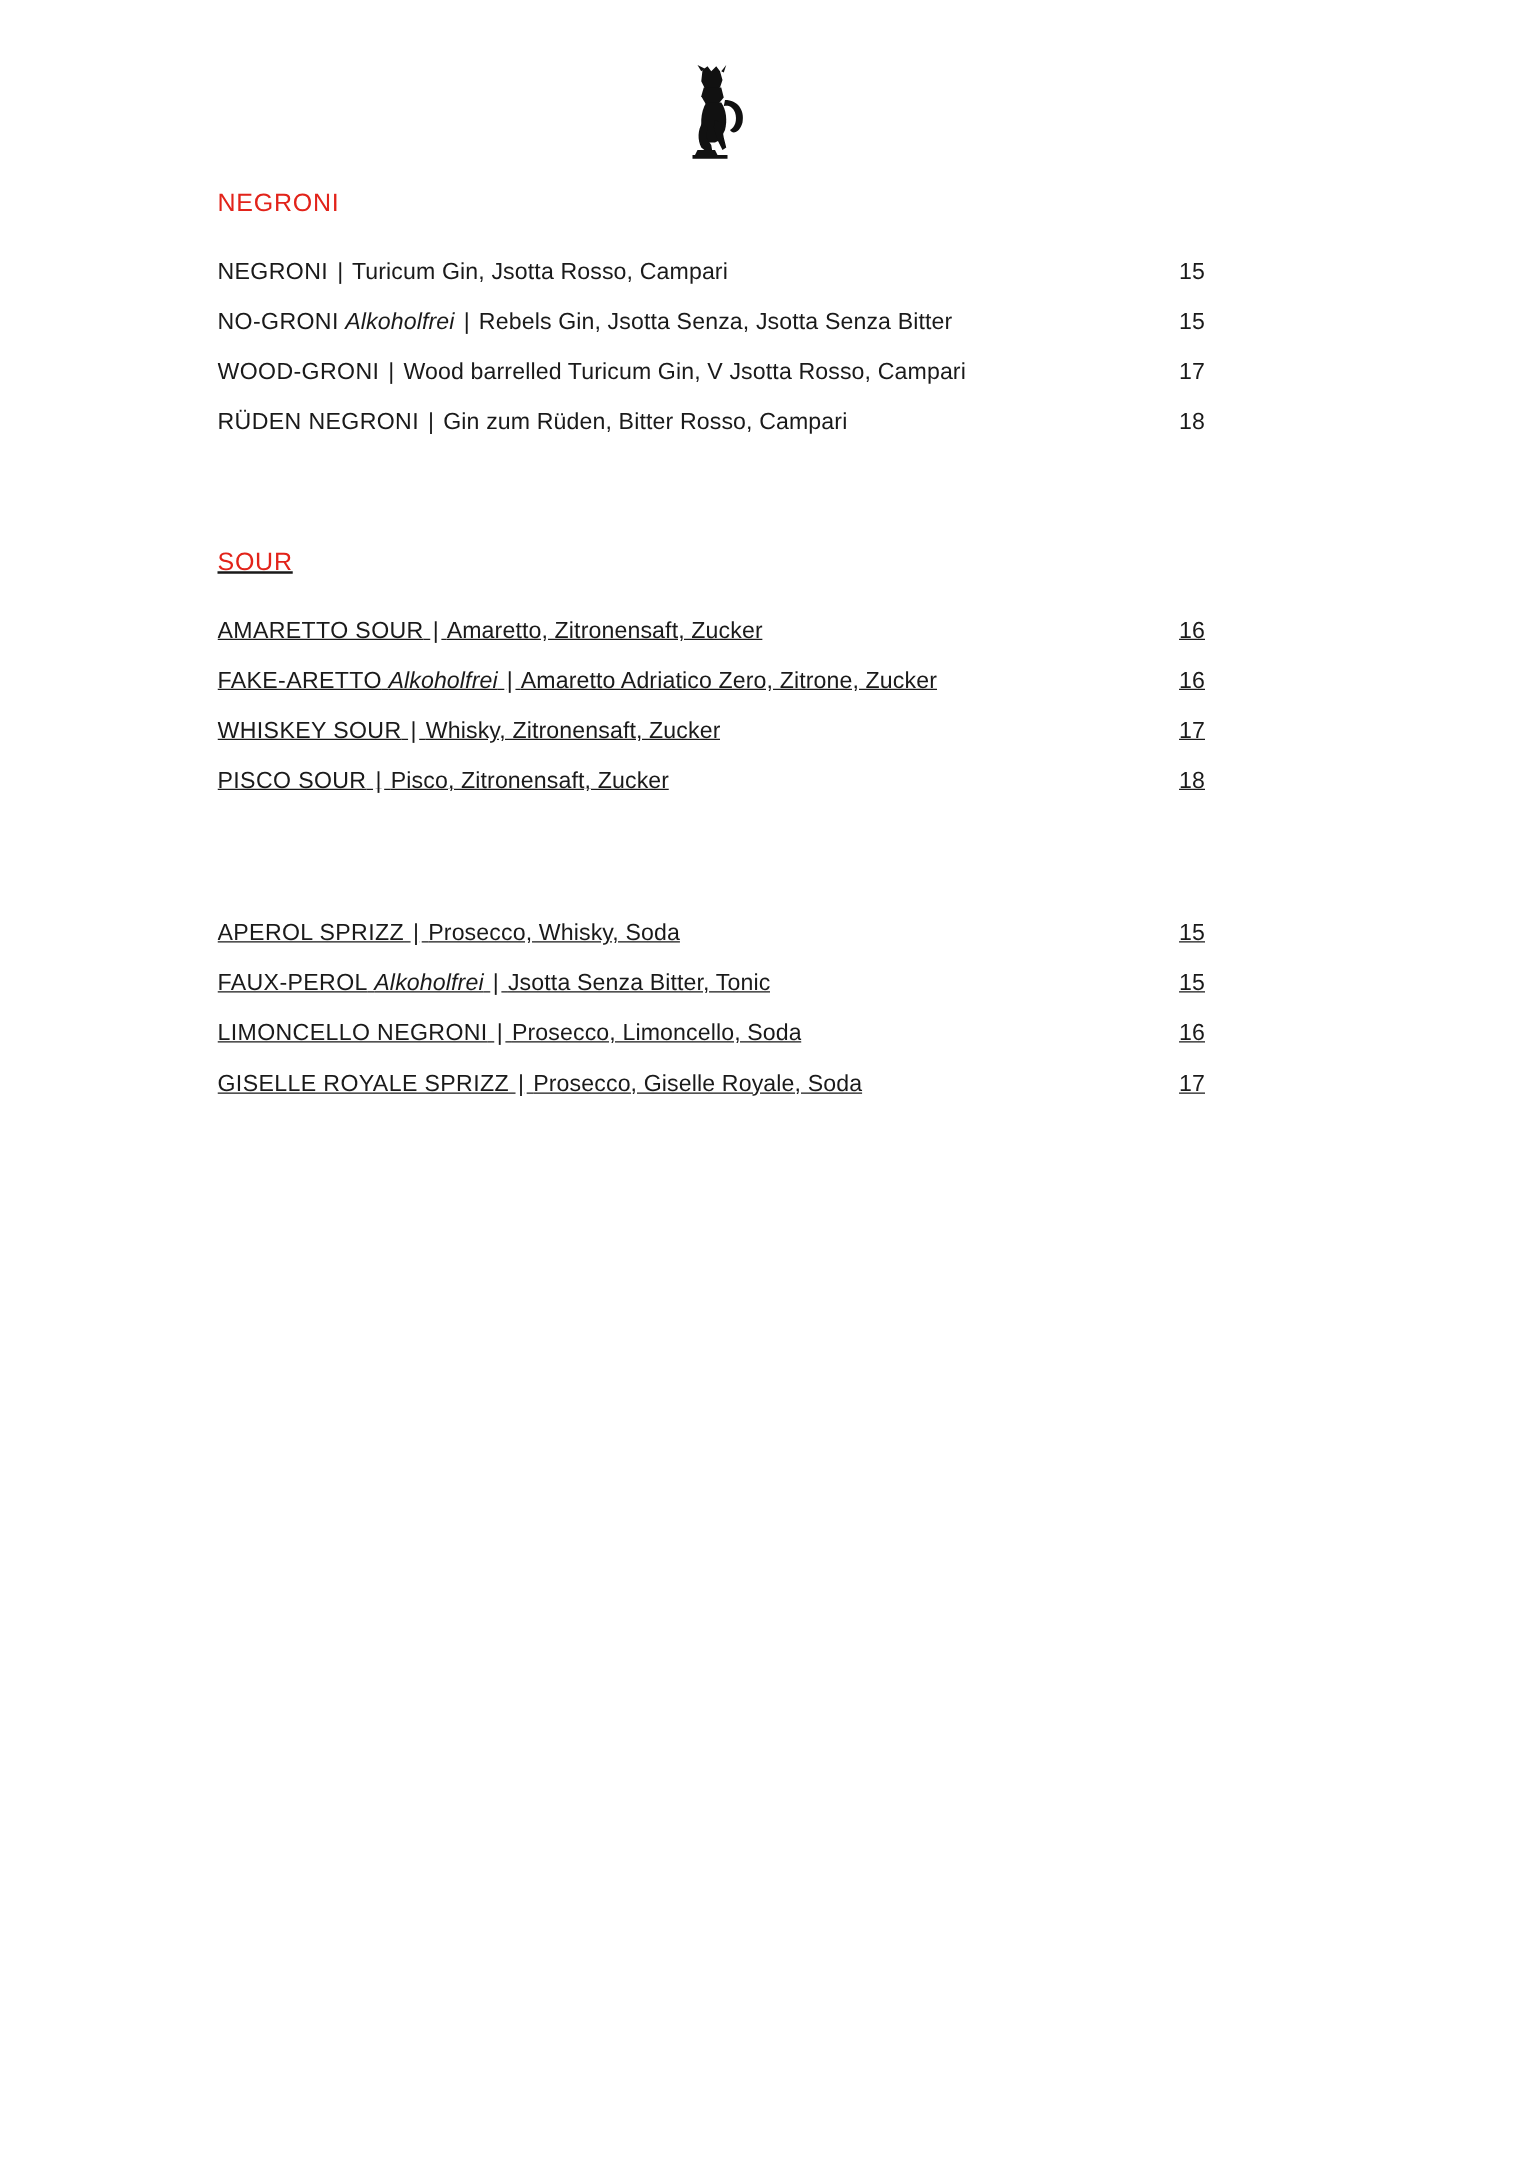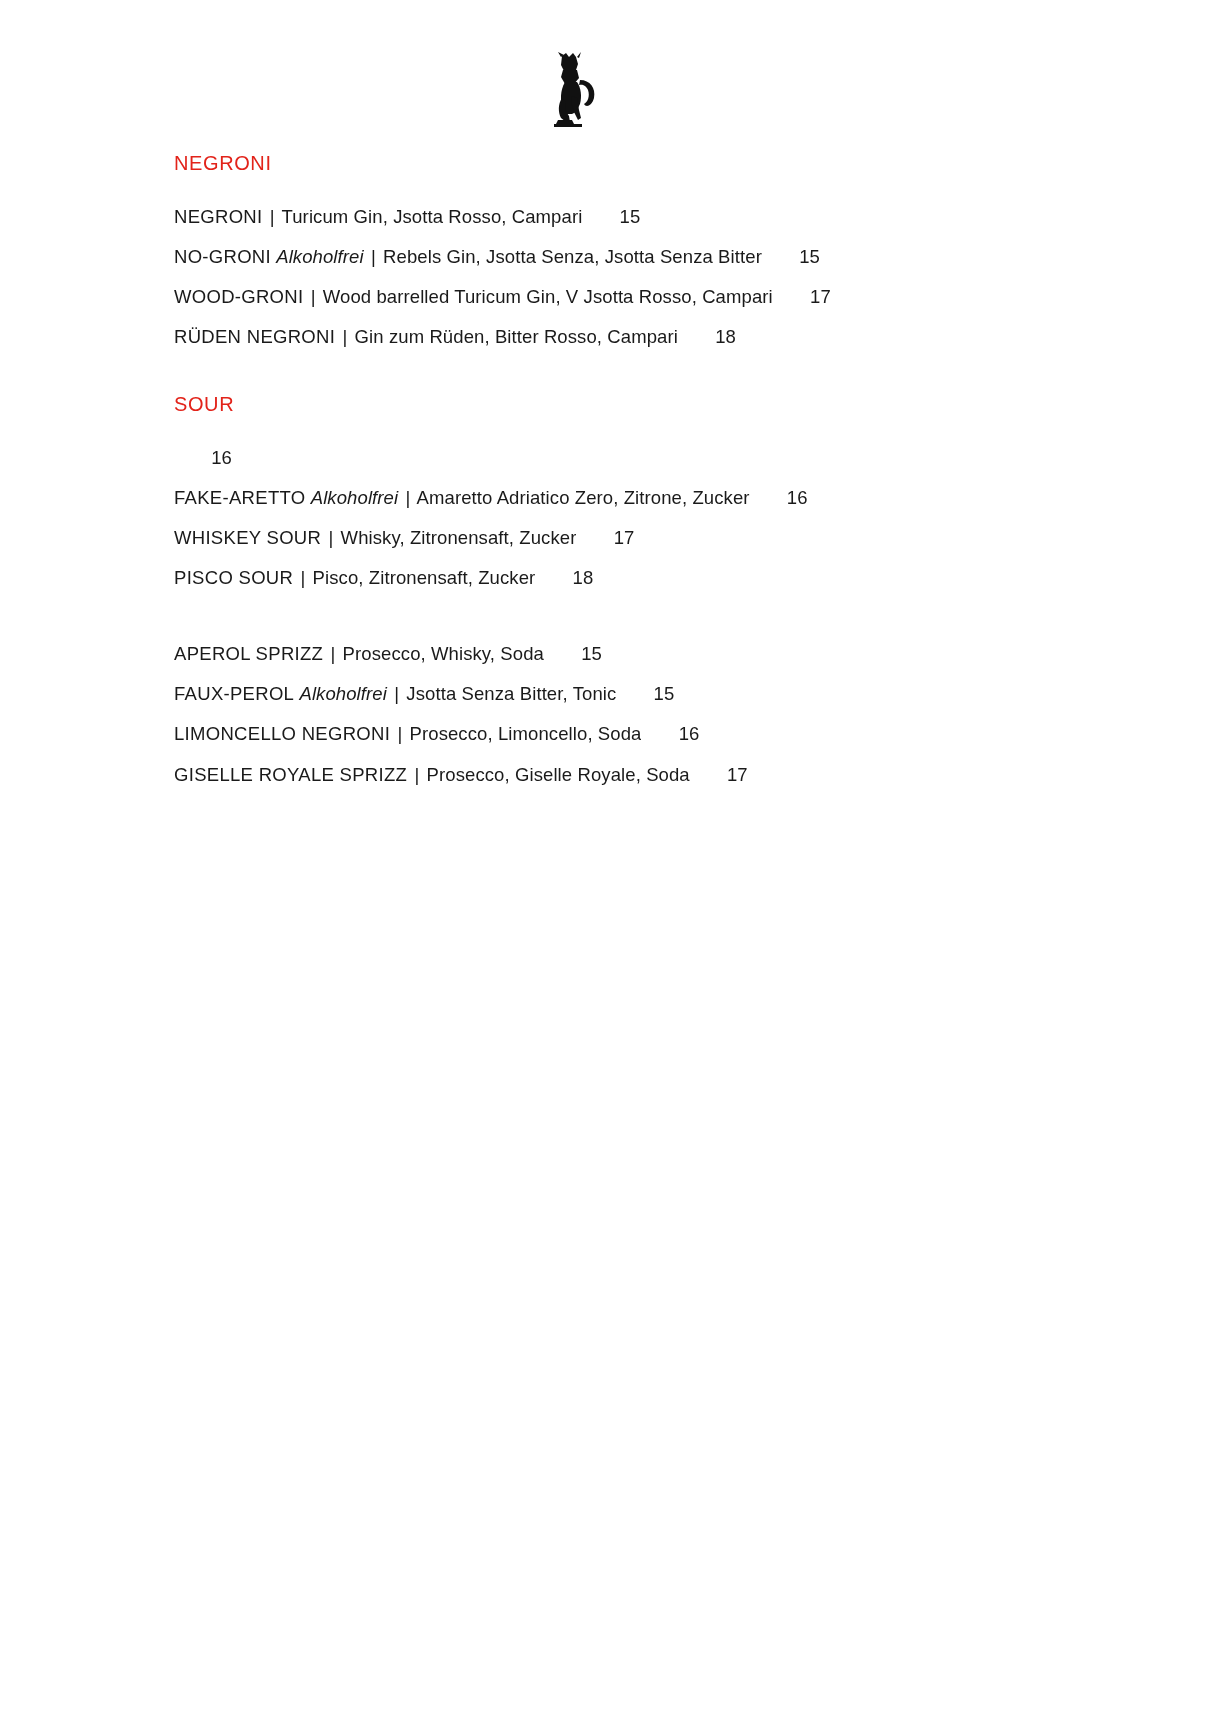--- a/index.html
+++ b/index.html
@@ -28,33 +28,35 @@
     padding-top: 52px;
     height: 100px;
   }
   .logo-wrap svg {
     display: block;
   }
   .section {
     margin-top: 0;
   }
   .section + .section {
-    margin-top: 36px;
+    margin-top: 82px;
+    text-decoration: underline;
   }
   .section-title {
     color: #e2231a;
     font-size: 20px;
     letter-spacing: 0.6px;
     font-weight: 400;
     margin: 0 0 22px 0;
     padding-left: 2px;
   }
   .item {
     display: flex;
     align-items: baseline;
+    justify-content: space-between;
     padding: 8px 0 8px 2px;
     font-size: 18.5px;
     line-height: 1.3;
     letter-spacing: 0.1px;
   }
   .item-left {
     white-space: nowrap;
     overflow: hidden;
     text-overflow: ellipsis;
   }
@@ -129,20 +131,21 @@
           <div class="item-price">17</div>
         </div>
         <div class="item">
           <div class="item-left"><span class="item-name">RÜDEN NEGRONI</span> <span class="sep">|</span> <span class="item-desc">Gin zum Rüden, Bitter Rosso, Campari</span></div>
           <div class="item-price">18</div>
         </div>
       </div>
       <div class="section">
         <h2 class="section-title">SOUR</h2>
         <div class="item">
+          <div class="item-left"><span class="item-name">AMARETTO SOUR</span> <span class="sep">|</span> <span class="item-desc">Amaretto, Zitronensaft, Zucker</span></div>
           <div class="item-price">16</div>
         </div>
         <div class="item">
           <div class="item-left"><span class="item-name">FAKE-ARETTO</span> <span class="item-tag">Alkoholfrei</span> <span class="sep">|</span> <span class="item-desc">Amaretto Adriatico Zero, Zitrone, Zucker</span></div>
           <div class="item-price">16</div>
         </div>
         <div class="item">
           <div class="item-left"><span class="item-name">WHISKEY SOUR</span> <span class="sep">|</span> <span class="item-desc">Whisky, Zitronensaft, Zucker</span></div>
           <div class="item-price">17</div>
         </div>

